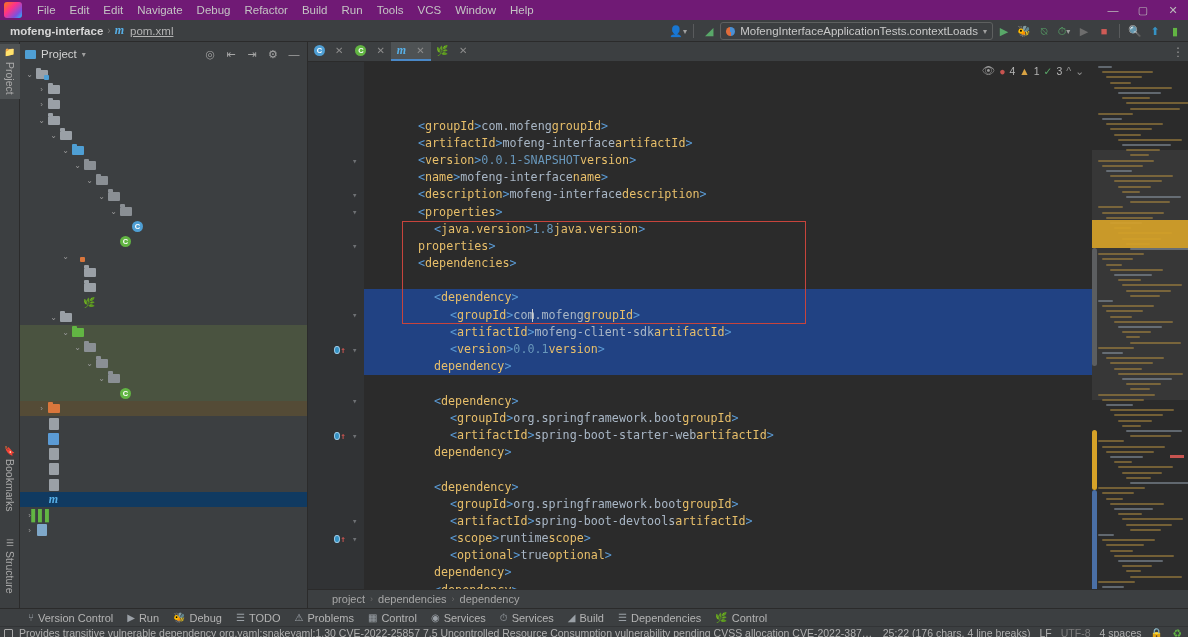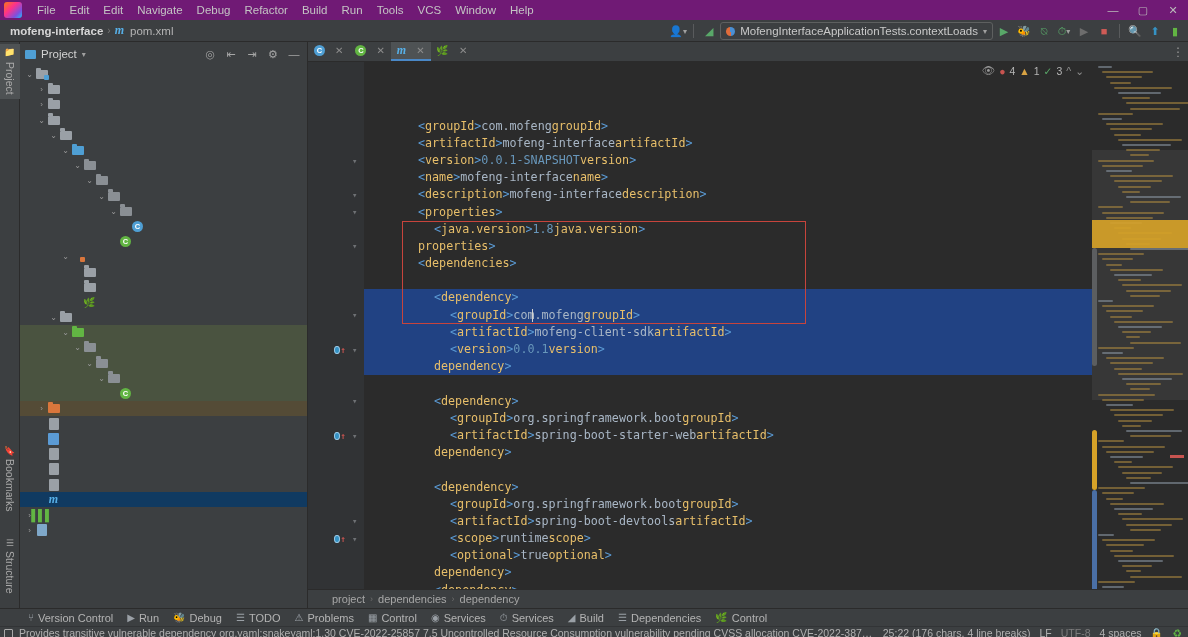--- a/index.html
+++ b/index.html
@@ -41,21 +41,21 @@
   }
 
   
   .navbar {
     height: 22px; background: #3c3f41; display: flex; align-items: center;
     font-size: 11.5px; border-bottom: 1px solid #2b2b2b; position: relative;
   }
   .crumbs { display: flex; align-items: center; margin-left: 10px; gap: 4px; }
   .crumb-proj { font-weight: bold; color: #d6d6d6; font-size: 11.5px; }
   .crumb-sep { color: #787878; font-size: 10px; }
-  .crumb-file { color: #b4b4b4; }
+  .crumb-file { color: #b4b4b4; text-decoration: underline; }
   .m-icon {
     color: #57b0e8; font-style: italic; font-weight: bold;
     font-family: "Liberation Serif", serif; font-size: 12px; margin-right: 2px;
   }
   .tb-right { position: absolute; right: 0; top:0; height: 22px;
     display: flex; align-items: center; gap: 2px; padding-right: 4px; }
   .tb-sep { width: 1px; height: 14px; background: #595b5d; margin: 0 4px; }
   .ic { width: 18px; height: 18px; display: flex; align-items: center;
         justify-content: center; font-size: 11px; color: #afb1b3; border-radius: 3px;}
   .runcfg {

